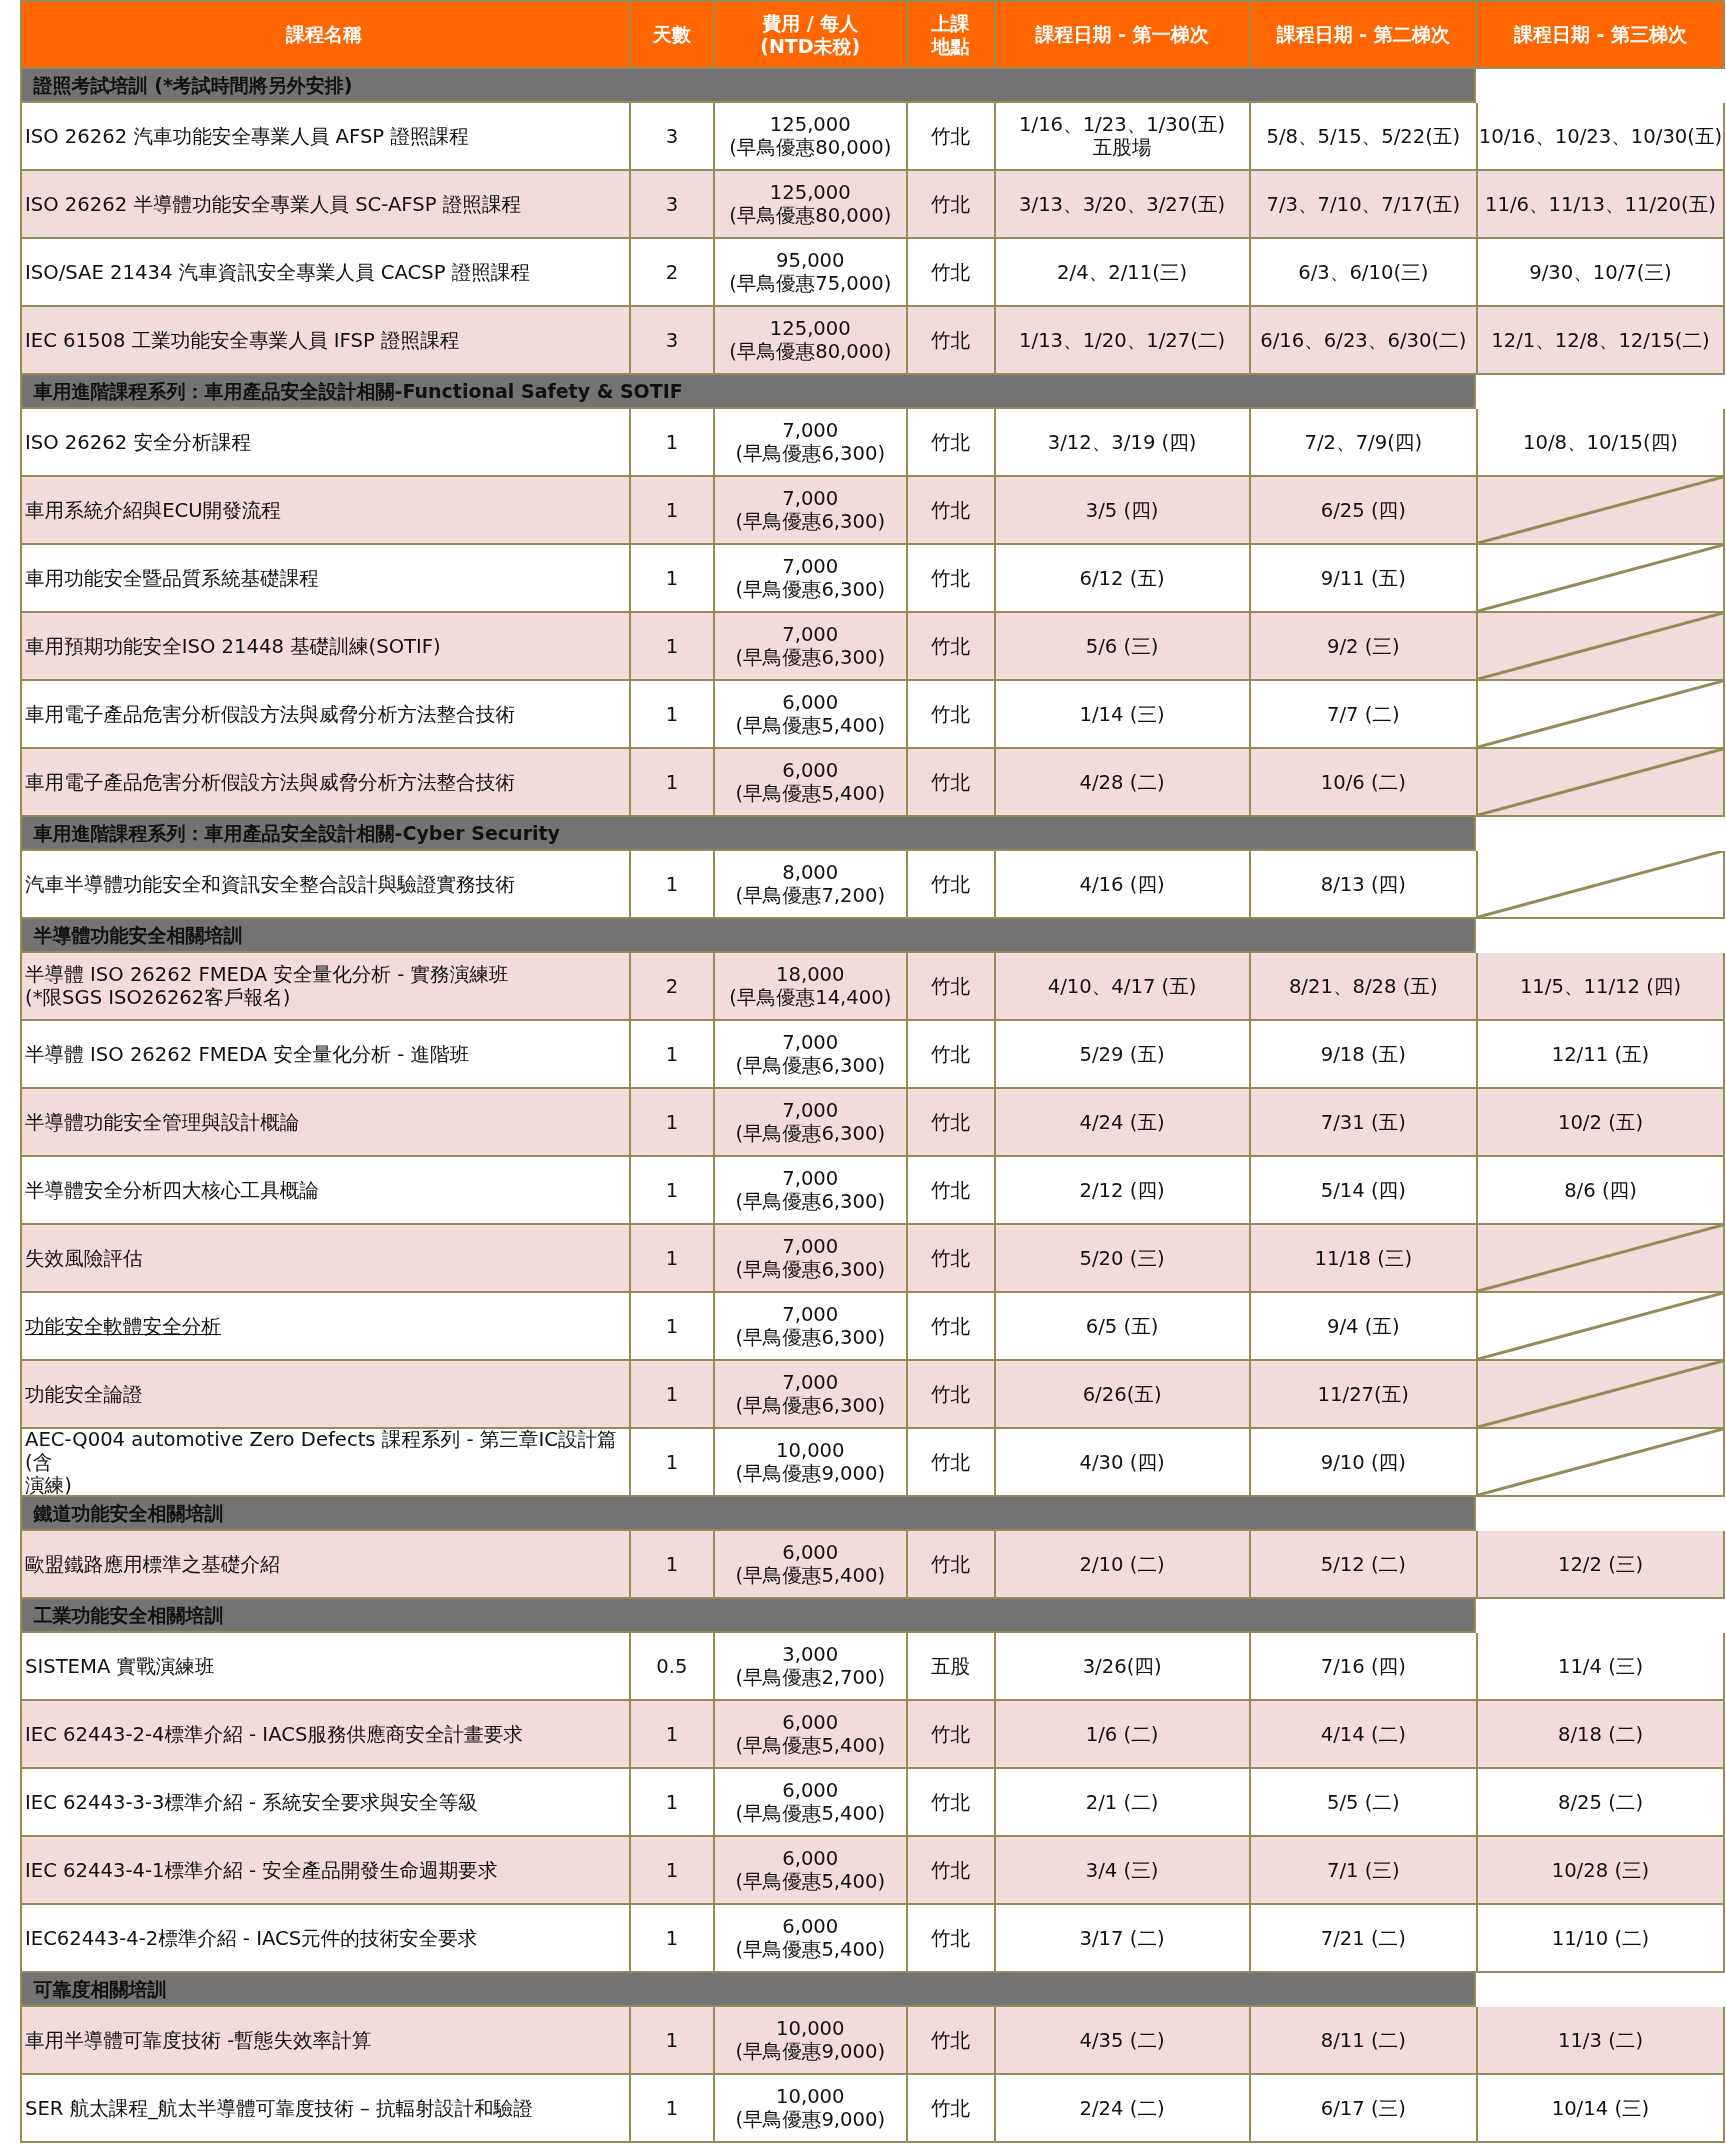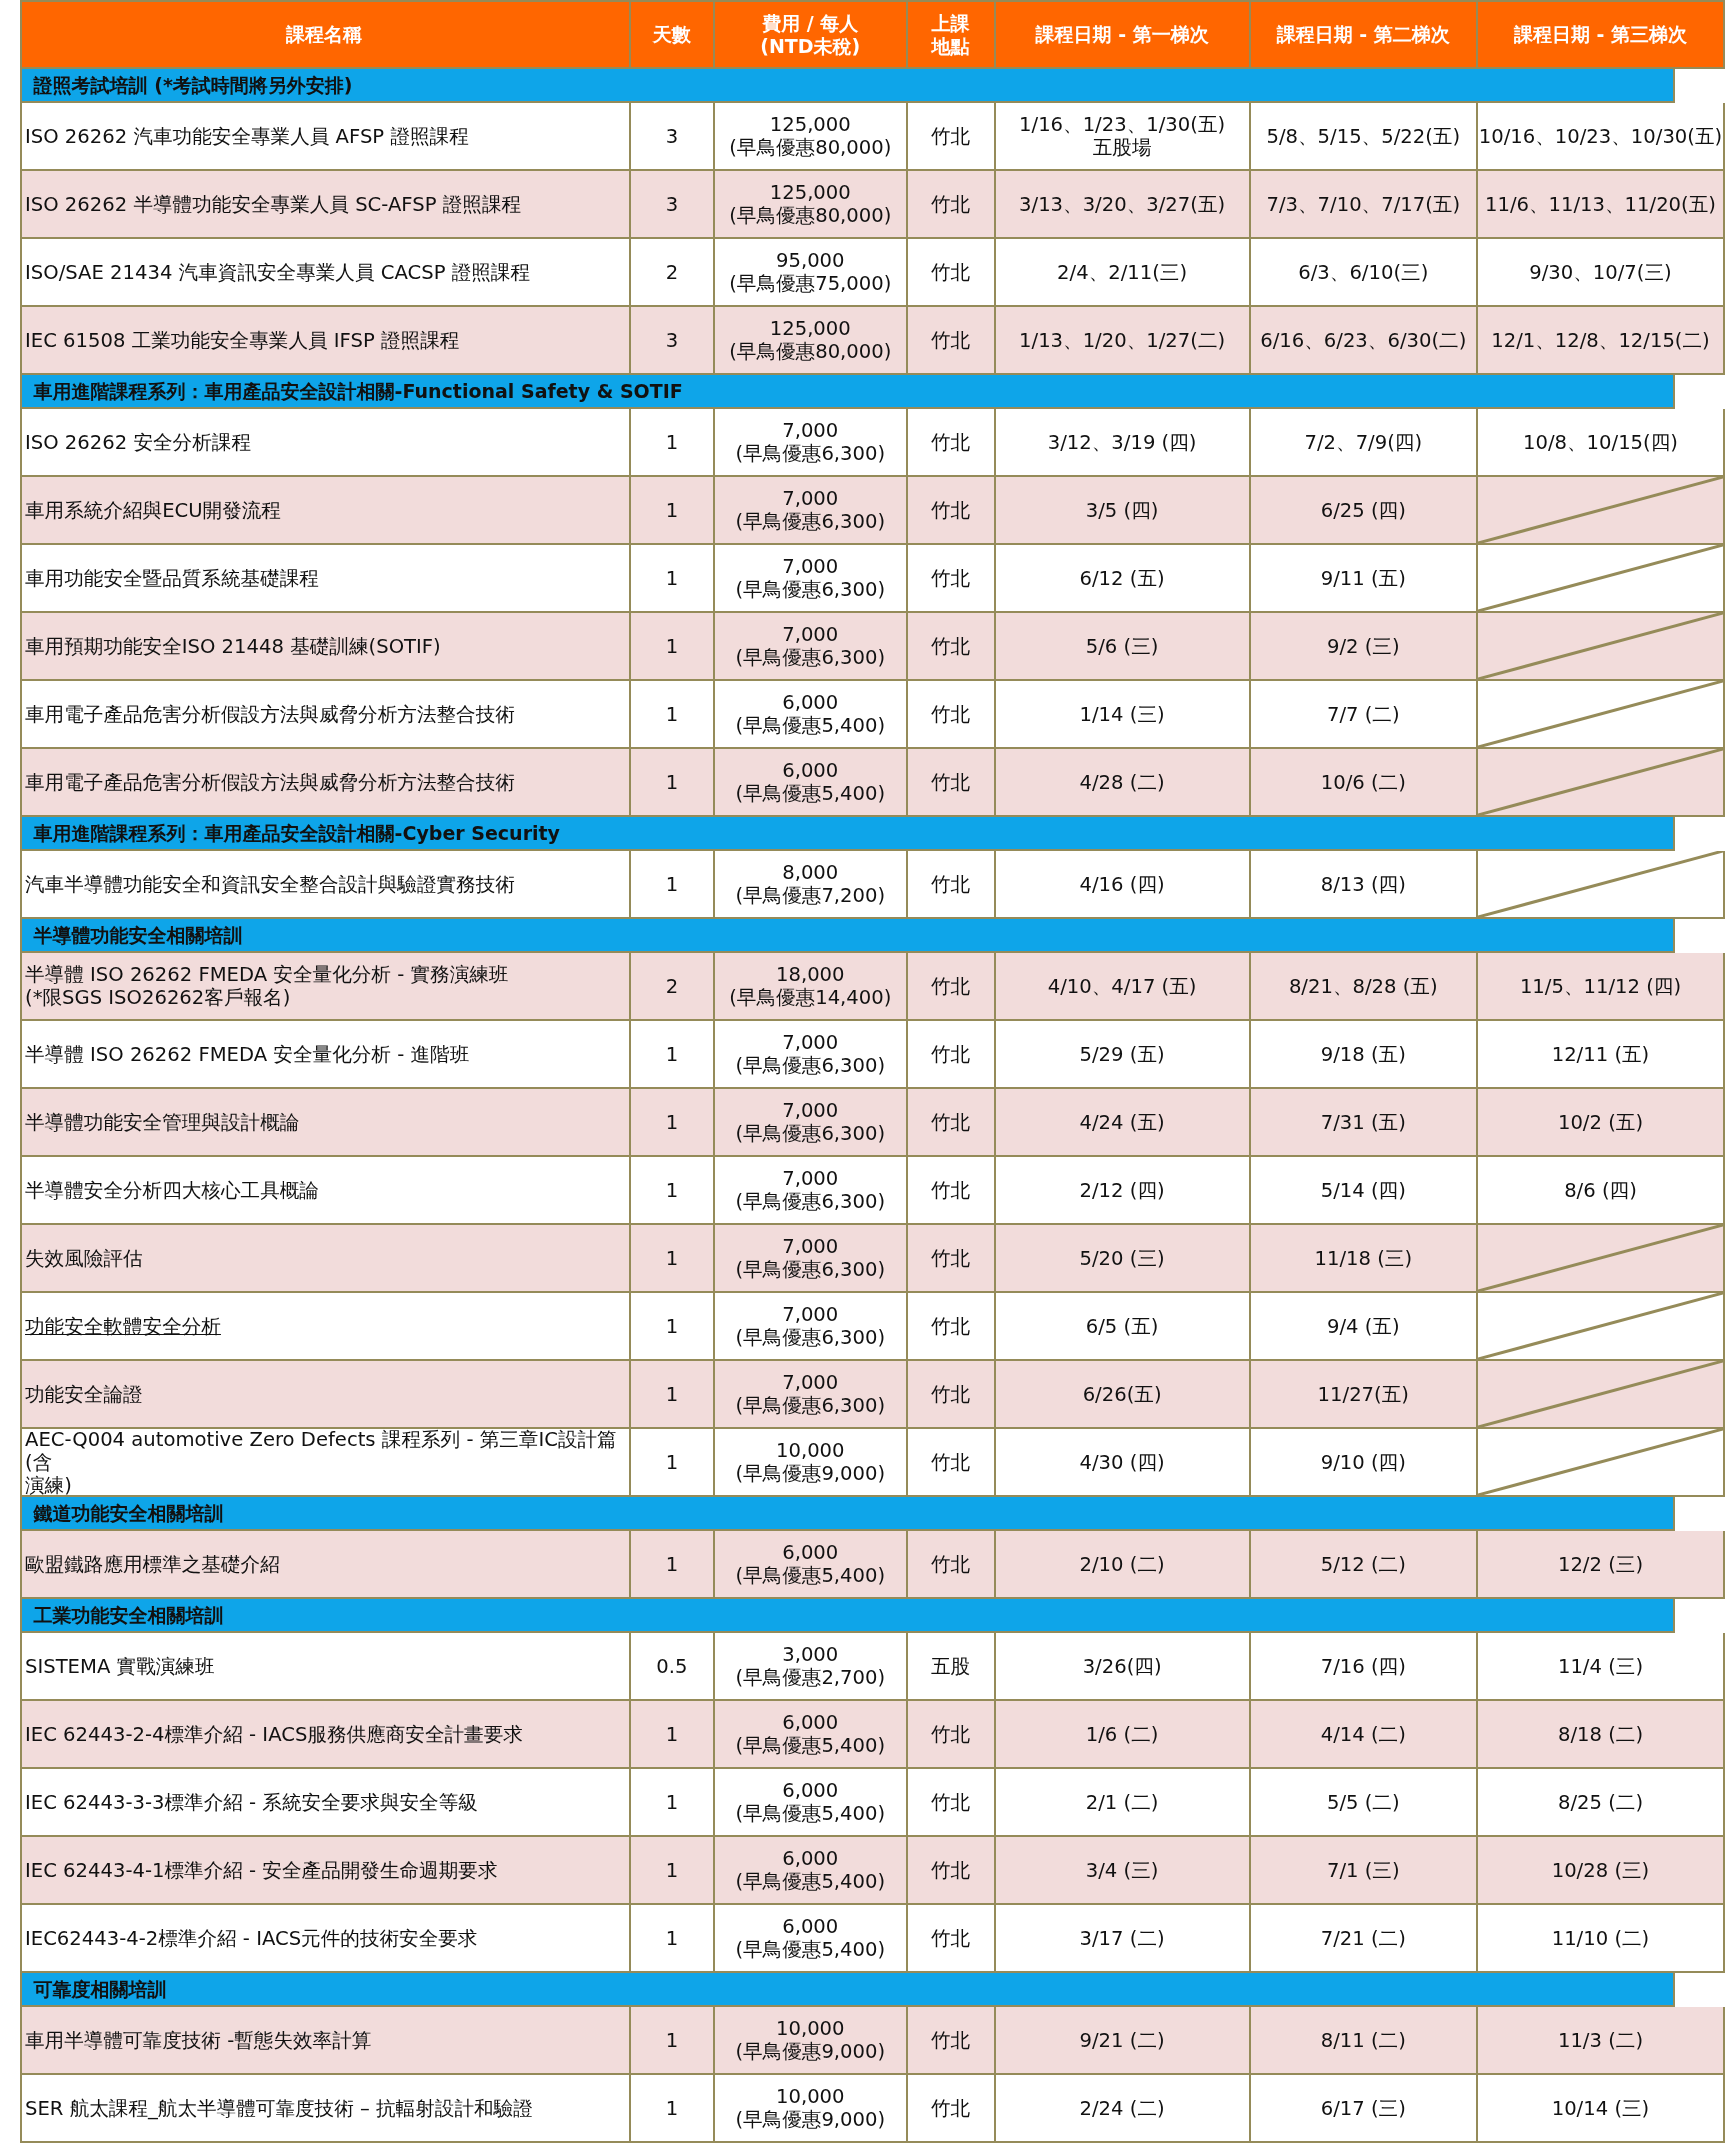--- a/index.html
+++ b/index.html
@@ -6,21 +6,21 @@
   body { width:1727px; height:2151px; overflow:hidden; font-family:"DejaVu Sans","Liberation Sans",sans-serif; }
   #sched { position:relative; width:1725px; }
   .row { display:flex; box-sizing:border-box; }
   .cell { box-sizing:border-box; border-right:2.2px solid #958b59; border-bottom:2.9px solid #958b59; display:flex; align-items:center; justify-content:center; text-align:center; color:#111; font-size:19.6px; line-height:23px; position:relative; overflow:hidden; }
   .cell:first-child { border-left:2.2px solid #958b59;margin-left:20px; }
   .row.header .cell { background:#ff6600; color:#fff; font-weight:bold; font-size:19px; line-height:22.5px; height:69px; border-top:2.2px solid #958b59; }
   .row.data .cell { height:68px; }
   .row.data.white .cell { background:#ffffff; }
   .row.data.pink .cell { background:#f2dcdb; }
   .row.section { height:34px; }
-  .row.section .cell { width:1655px; height:34px; background:#0ea5e9; justify-content:flex-start; padding-left:11.6px; font-weight:bold; font-size:19px; }
+  .row.section .cell { width:1456px; height:34px; background:#737373; justify-content:flex-start; padding-left:11.6px; font-weight:bold; font-size:19px; }
   .c-name { width:618px; justify-content:flex-start !important; text-align:left !important; padding-left:3px; padding-right:2.9px; }
   .c-days { width:85px; }
   .c-fee  { width:195px; }
   .c-loc  { width:89px; }
   .c-d1   { width:258px; }
   .c-d2   { width:230px; }
   .c-d3   { width:250px; }
   .c-fee .fee-inner, .c-d1 .d-inner { display:flex; flex-direction:column; align-items:center; }
   .slash { position:absolute; left:0; top:0; width:100%; height:100%; }
 </style>
@@ -865,21 +865,21 @@
           <div class="fee-inner">
             <span>10,000</span>
             <span>(早鳥優惠9,000)</span>
           </div>
         </div>
         <div class="cell c-loc">
           <span>竹北</span>
         </div>
         <div class="cell c-d1">
           <div class="d-inner">
-            <span>9/21 (二)</span>
+            <span>4/35 (二)</span>
           </div>
         </div>
         <div class="cell c-d2">
           <span>8/11 (二)</span>
         </div>
         <div class="cell c-d3">
           <span>11/3 (二)</span>
         </div>
       </div>
       <div class="row data white">

